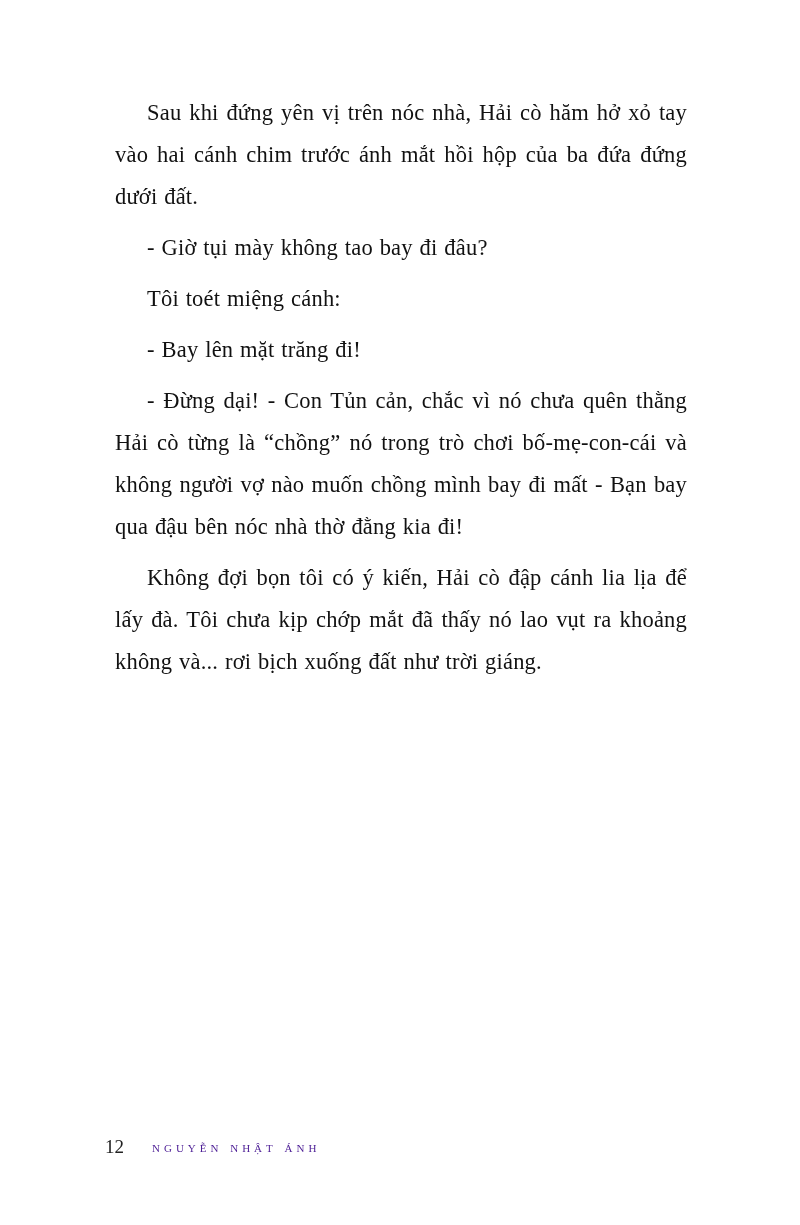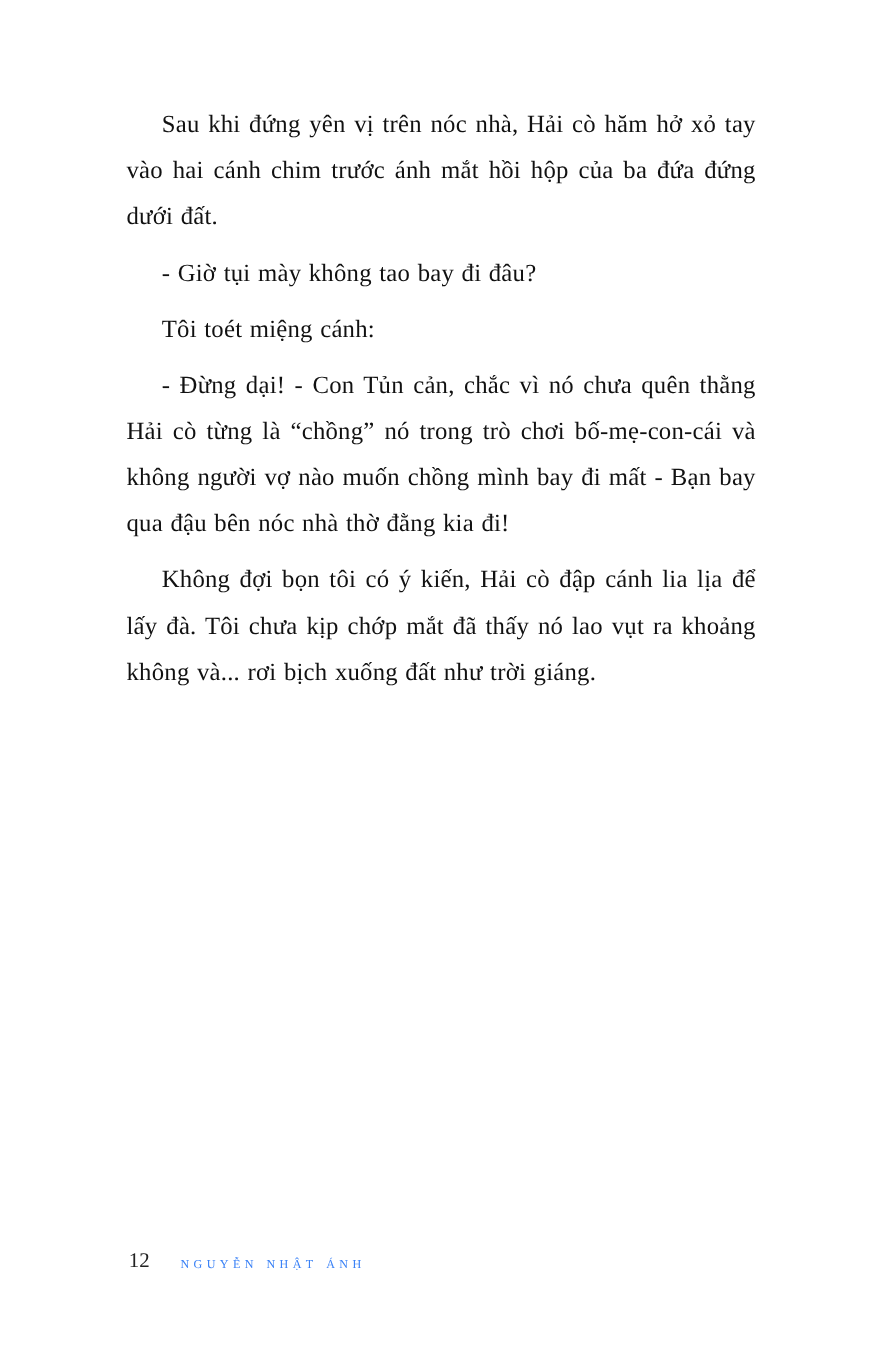--- a/index.html
+++ b/index.html
@@ -26,45 +26,46 @@
     margin: 0 0 9px 0;
     font-size: 22.5px;
     line-height: 42px;
     text-align: justify;
     text-indent: 32px;
     letter-spacing: 0.2px;
     word-spacing: 1px;
   }
   .page-footer {
     position: absolute;
-    left: 117px;
+    left: 105px;
     top: 1136px;
     display: flex;
-    align-items: flex-end;
+    align-items: center;
     gap: 28px;
   }
   .page-number {
     font-size: 19px;
     color: #222222;
   }
   .author-name {
     font-size: 15px;
     letter-spacing: 4px;
-    color: #3b82f6;
+    color: #4c1d95;
     font-variant: small-caps;
   }
 </style>
 </head>
 <body>
 
 <div class="book-page">
   <div class="text-block">
     <p class="para">Sau khi đứng yên vị trên nóc nhà, Hải cò hăm hở xỏ tay vào hai cánh chim trước ánh mắt hồi hộp của ba đứa đứng dưới đất.</p>
     <p class="para">- Giờ tụi mày không tao bay đi đâu?</p>
     <p class="para">Tôi toét miệng cánh:</p>
+    <p class="para">- Bay lên mặt trăng đi!</p>
     <p class="para">- Đừng dại! - Con Tủn cản, chắc vì nó chưa quên thằng Hải cò từng là “chồng” nó trong trò chơi bố-mẹ-con-cái và không người vợ nào muốn chồng mình bay đi mất - Bạn bay qua đậu bên nóc nhà thờ đằng kia đi!</p>
     <p class="para">Không đợi bọn tôi có ý kiến, Hải cò đập cánh lia lịa để lấy đà. Tôi chưa kịp chớp mắt đã thấy nó lao vụt ra khoảng không và... rơi bịch xuống đất như trời giáng.</p>
   </div>
 
   <div class="page-footer">
     <span class="page-number">12</span>
     <span class="author-name">nguyễn nhật ánh</span>
   </div>
 </div>
 

